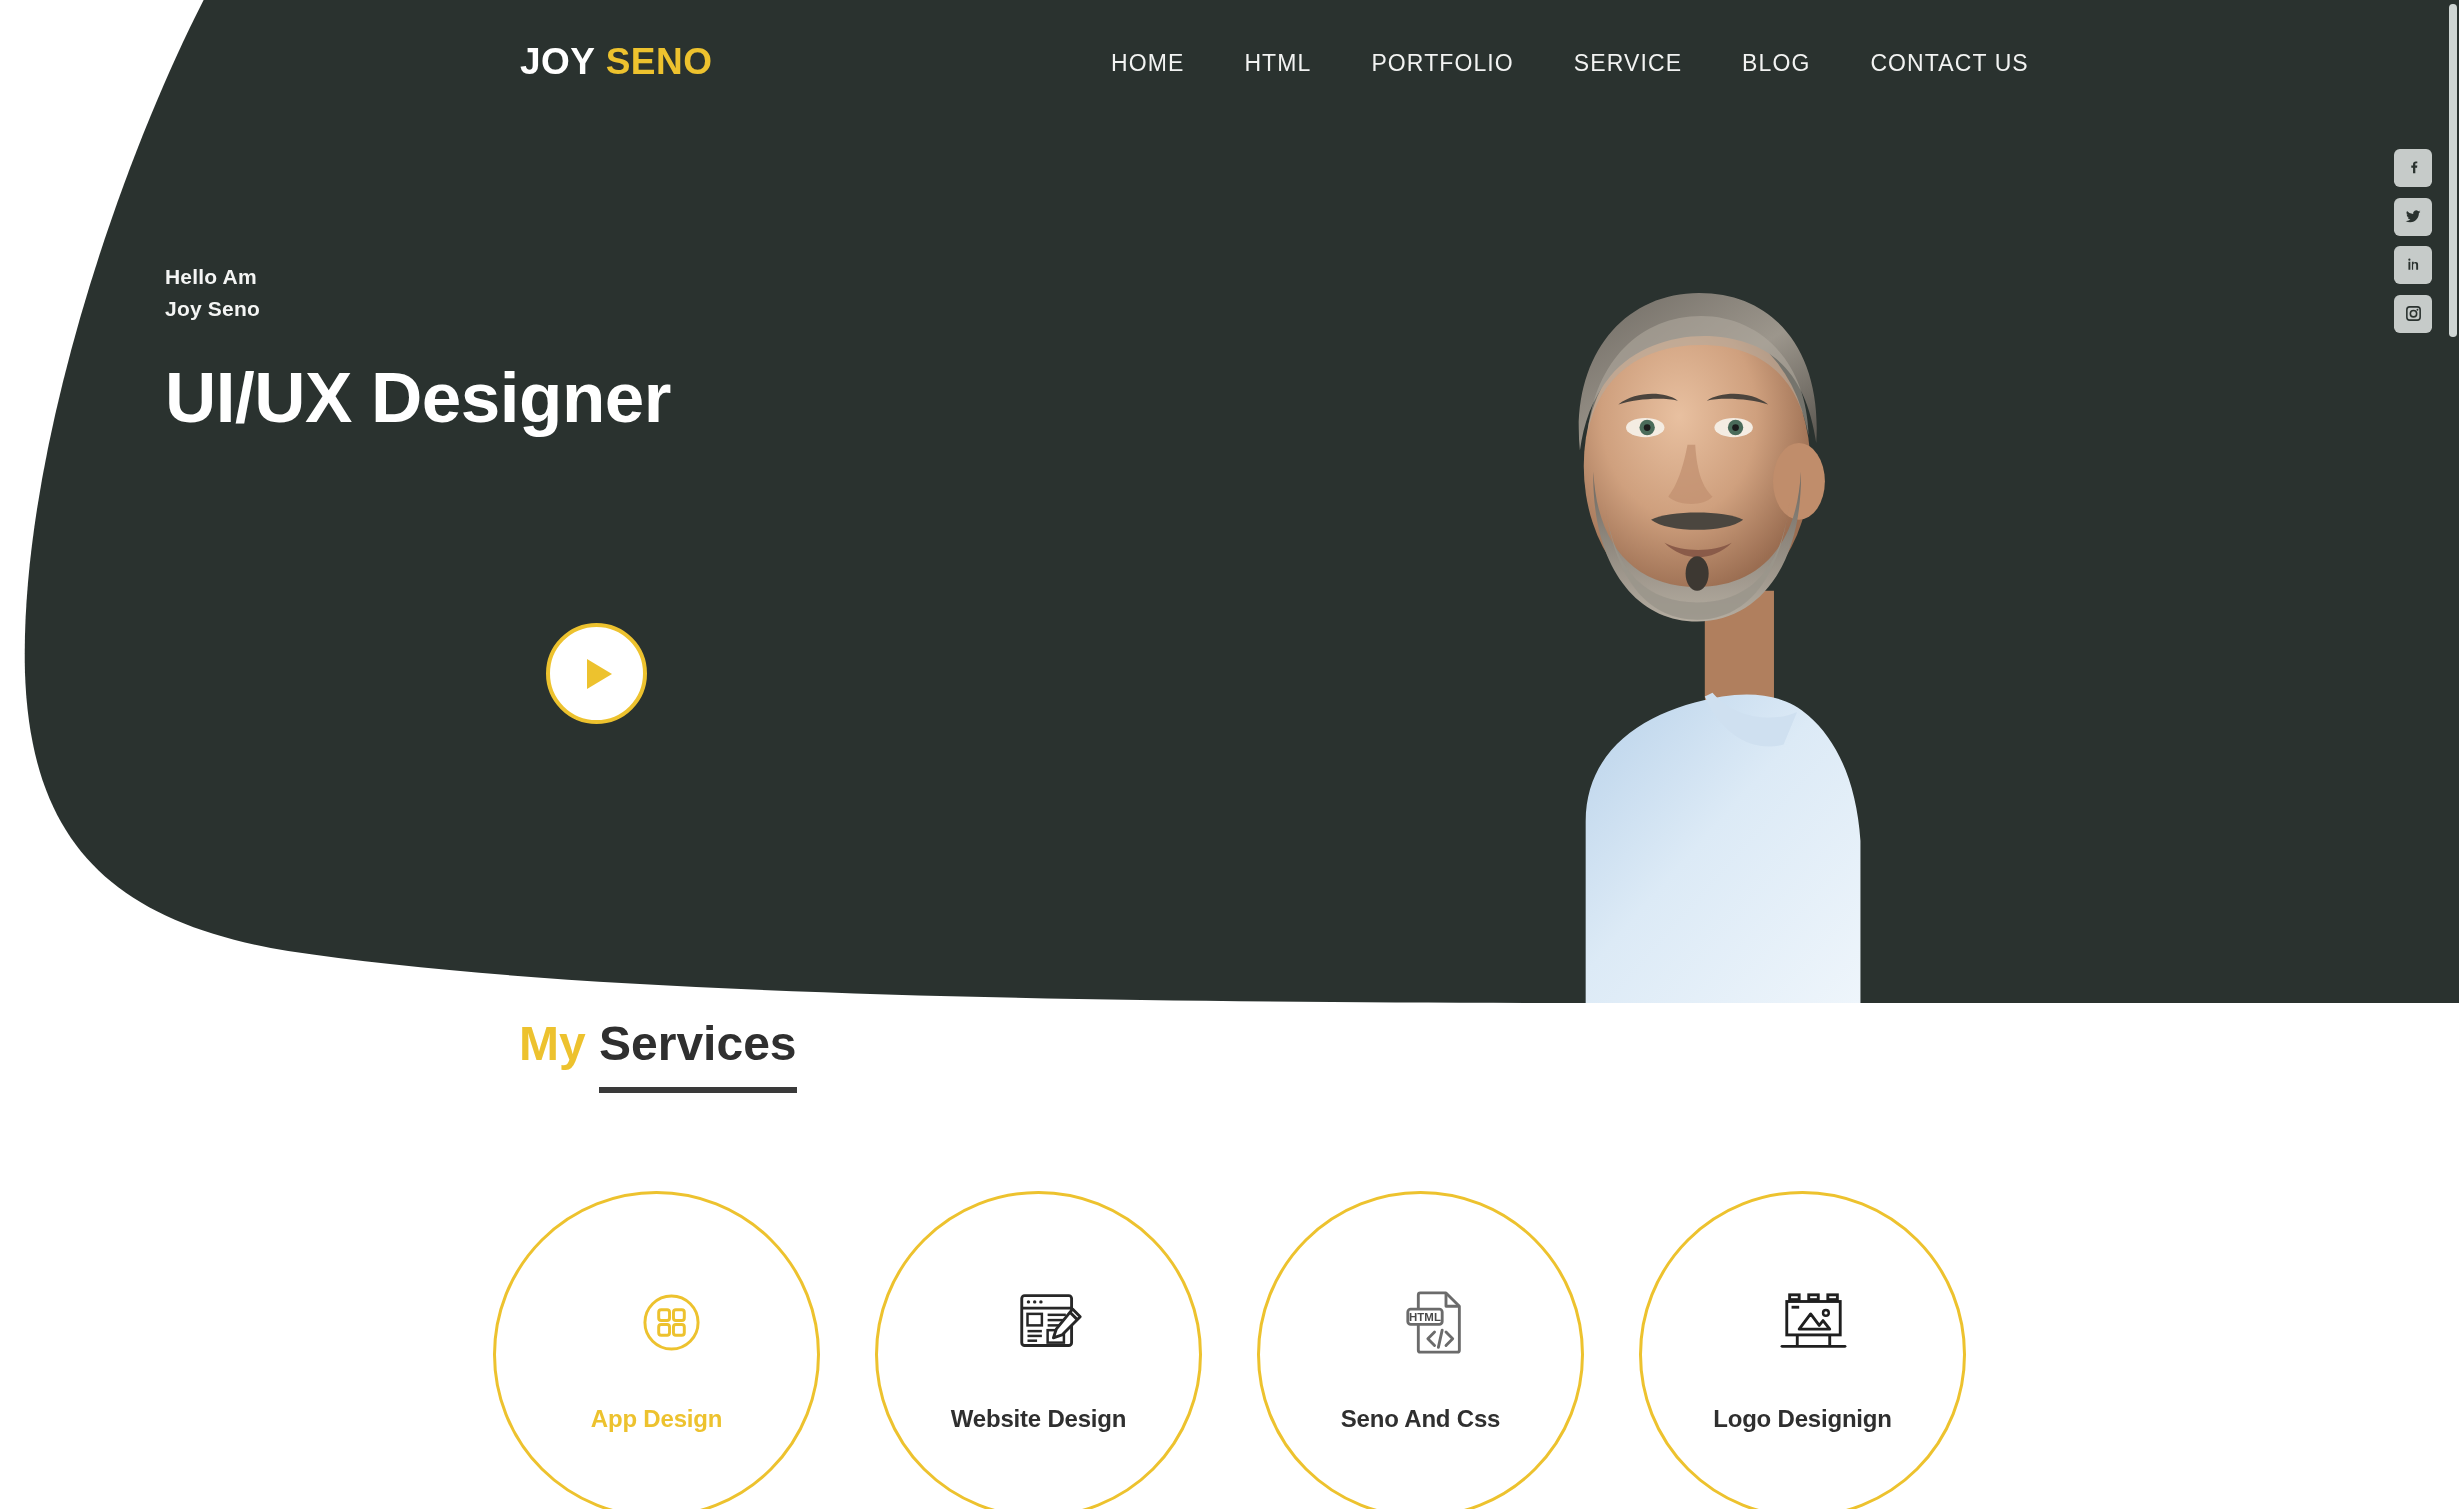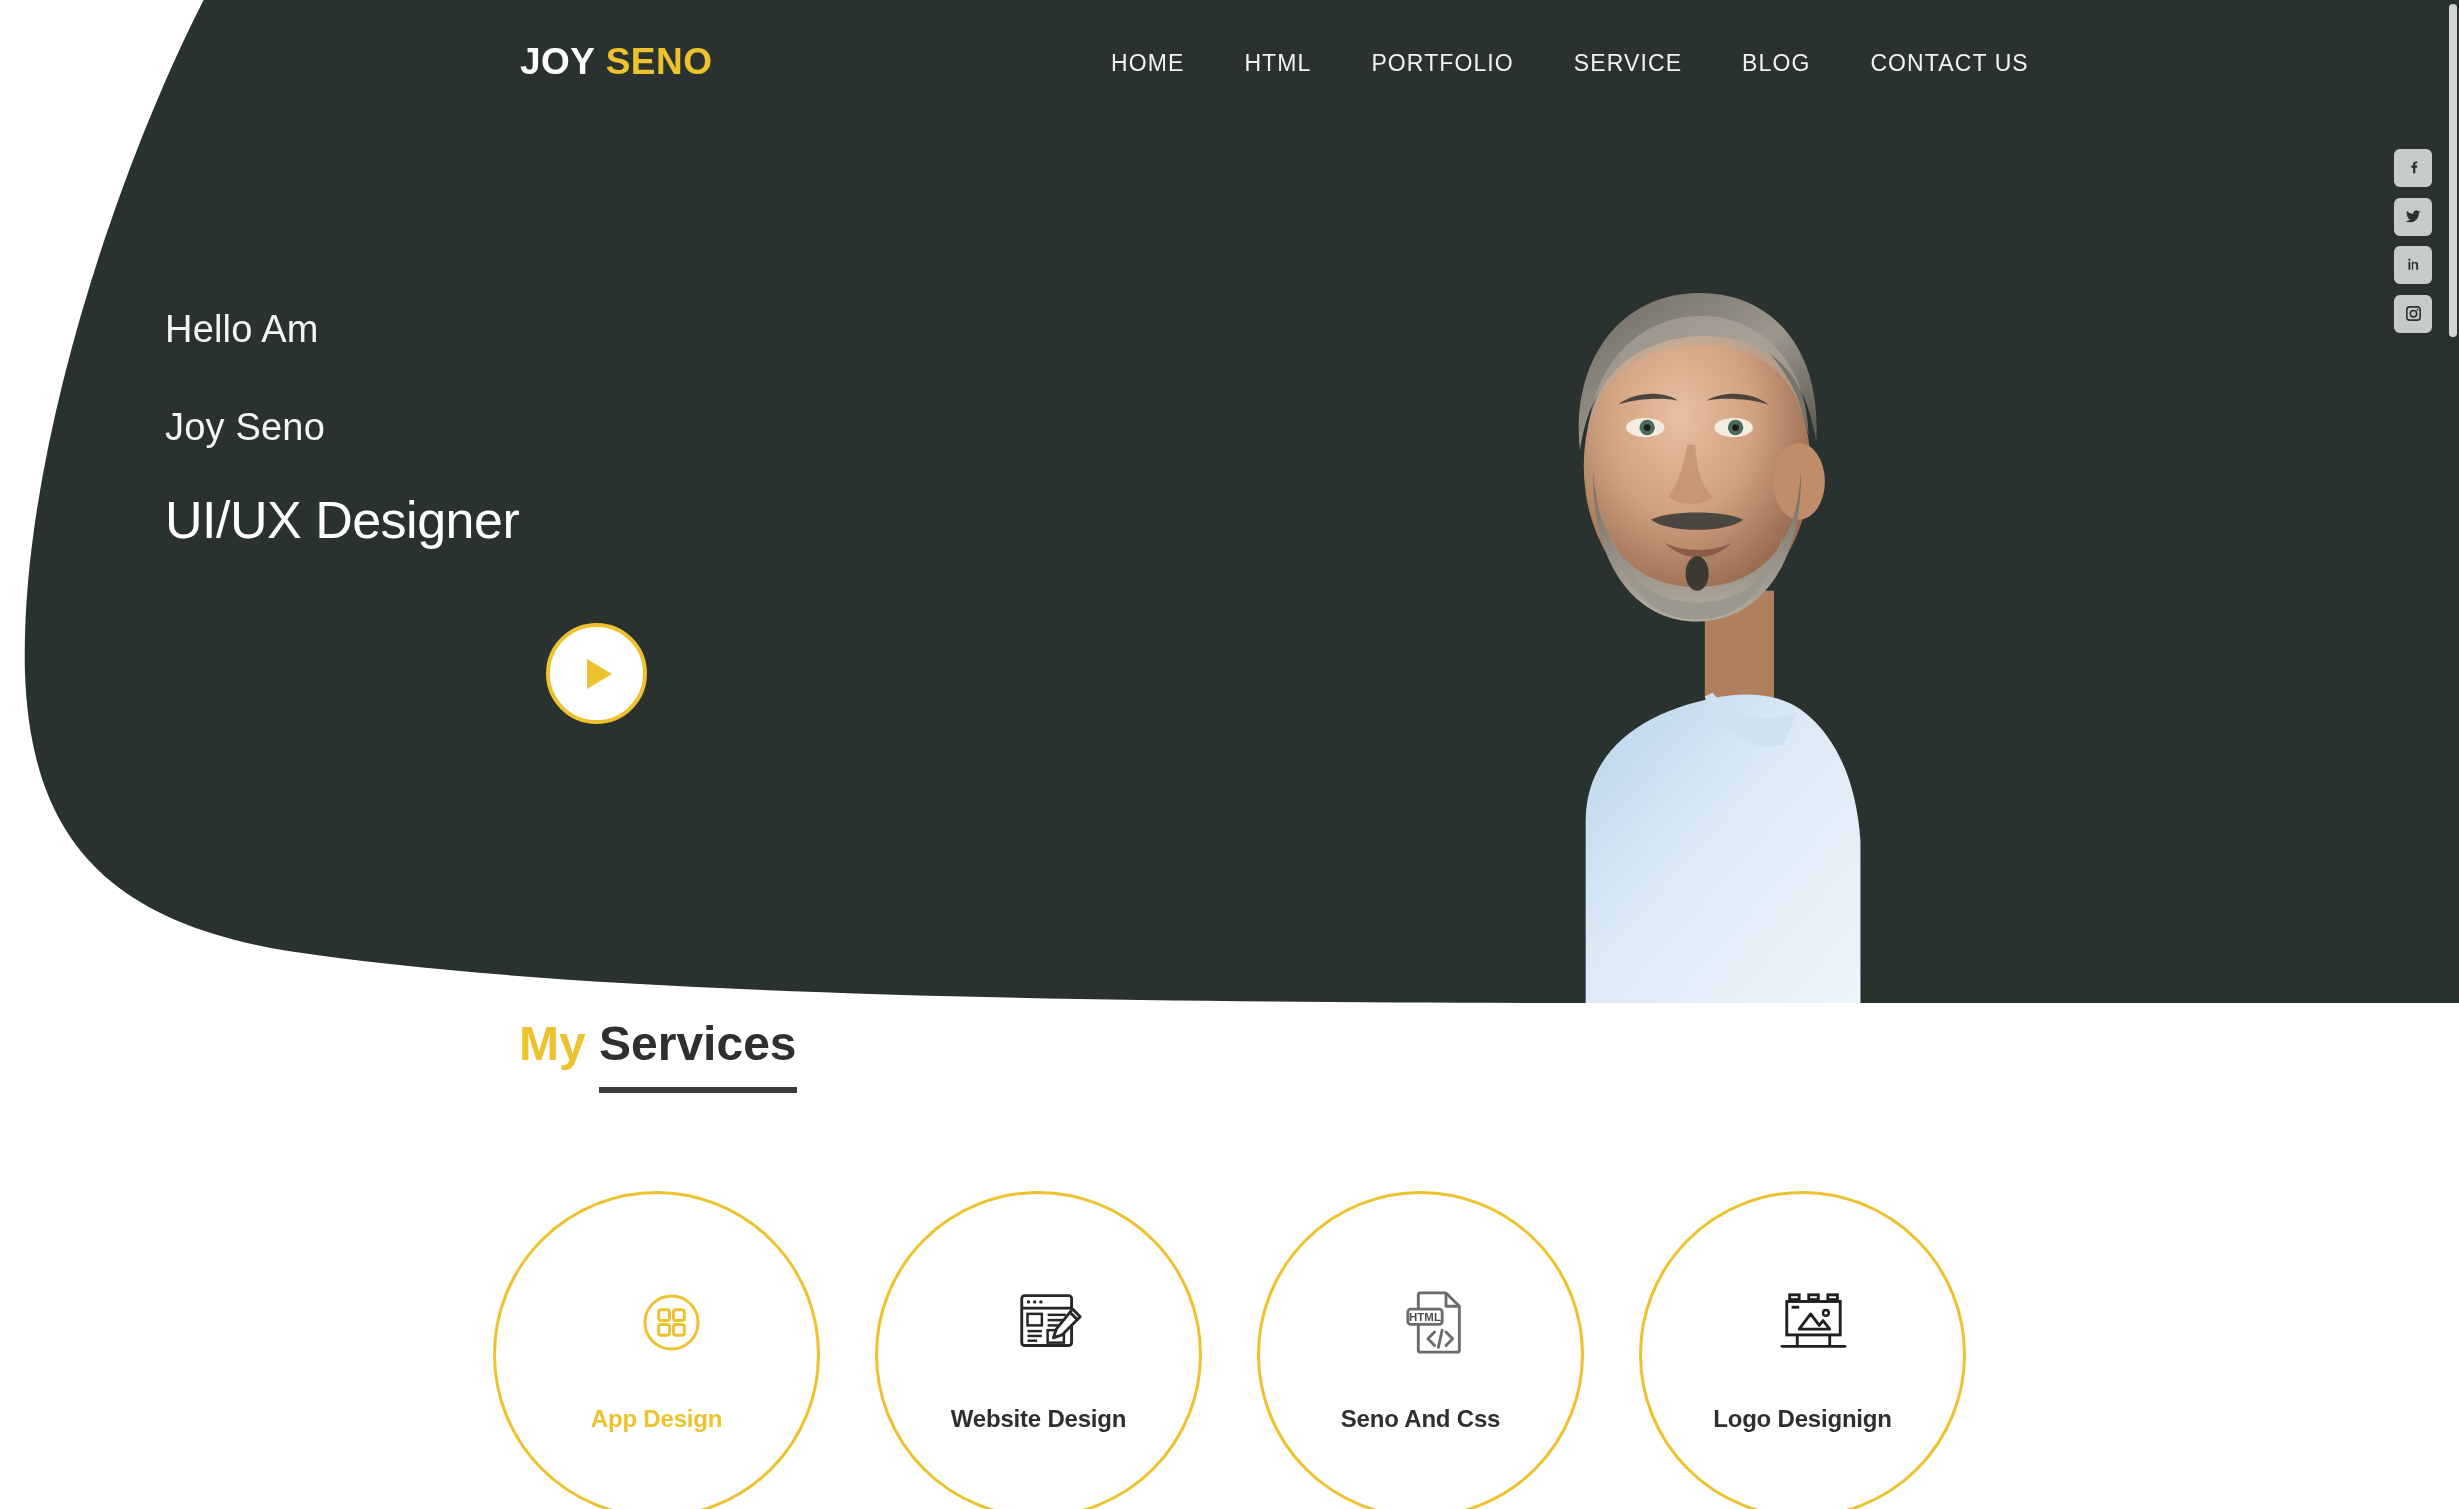--- a/index.html
+++ b/index.html
@@ -50,25 +50,25 @@
     color:#f2f3f2;font-size:23px;letter-spacing:1.1px;
     text-decoration:none;white-space:nowrap;
     padding:0 25px;line-height:1.2;cursor:pointer;
   }
 
   
   .hero-copy{
     position:absolute;left:165px;top:261px;z-index:30;
   }
   .hello-line{
-    color:#f4f5f4;font-size:38px;line-height:1.52;
-    letter-spacing:0.2px;white-space:nowrap;font-weight:400;margin-top:40px;
+    color:#f4f5f4;font-size:21px;line-height:1.52;
+    letter-spacing:0.2px;white-space:nowrap;font-weight:700;
   }
   .hero-title{
-    color:#ffffff;font-size:52px;font-weight:normal;
+    color:#ffffff;font-size:71px;font-weight:bold;
     line-height:1.08;letter-spacing:-0.5px;margin-top:35px;
     white-space:nowrap;
   }
 
   
   .play-btn{
     position:absolute;left:546px;top:623px;
     width:101px;height:101px;border-radius:50%;
     background:#ffffff;border:4.8px solid #edc22e;
     display:flex;align-items:center;justify-content:center;

